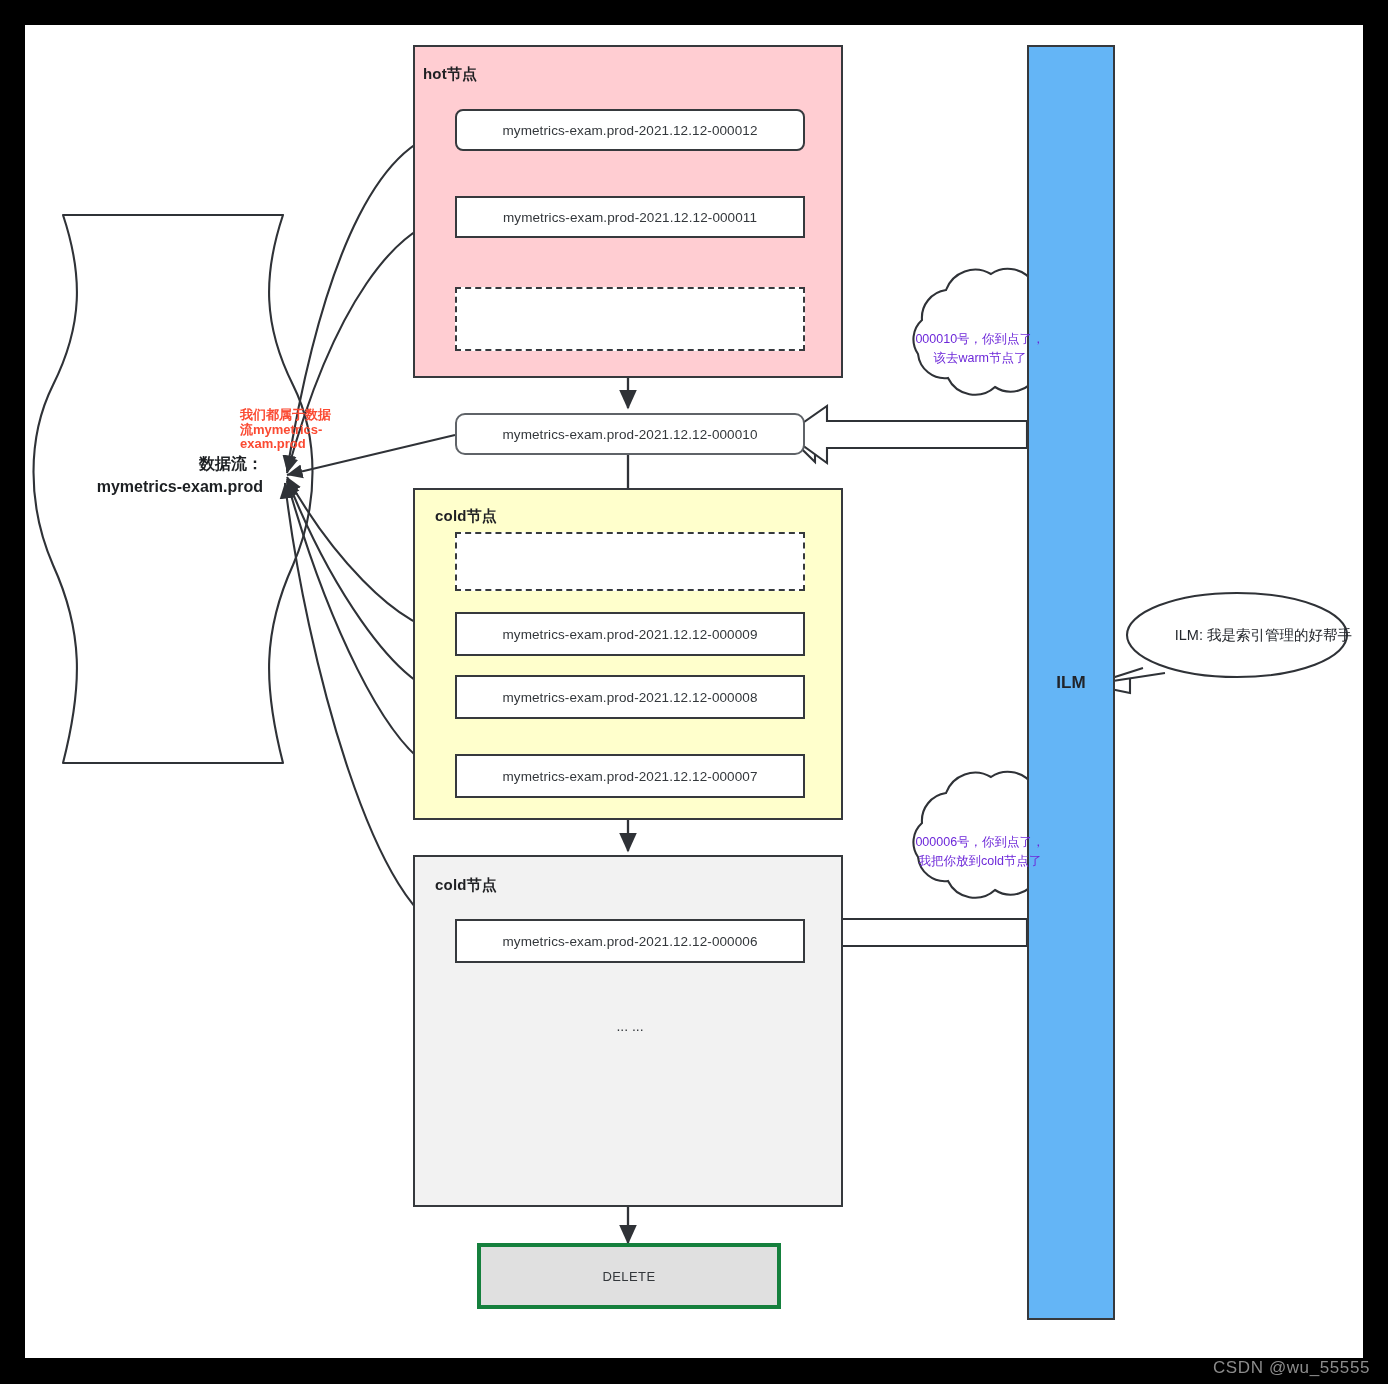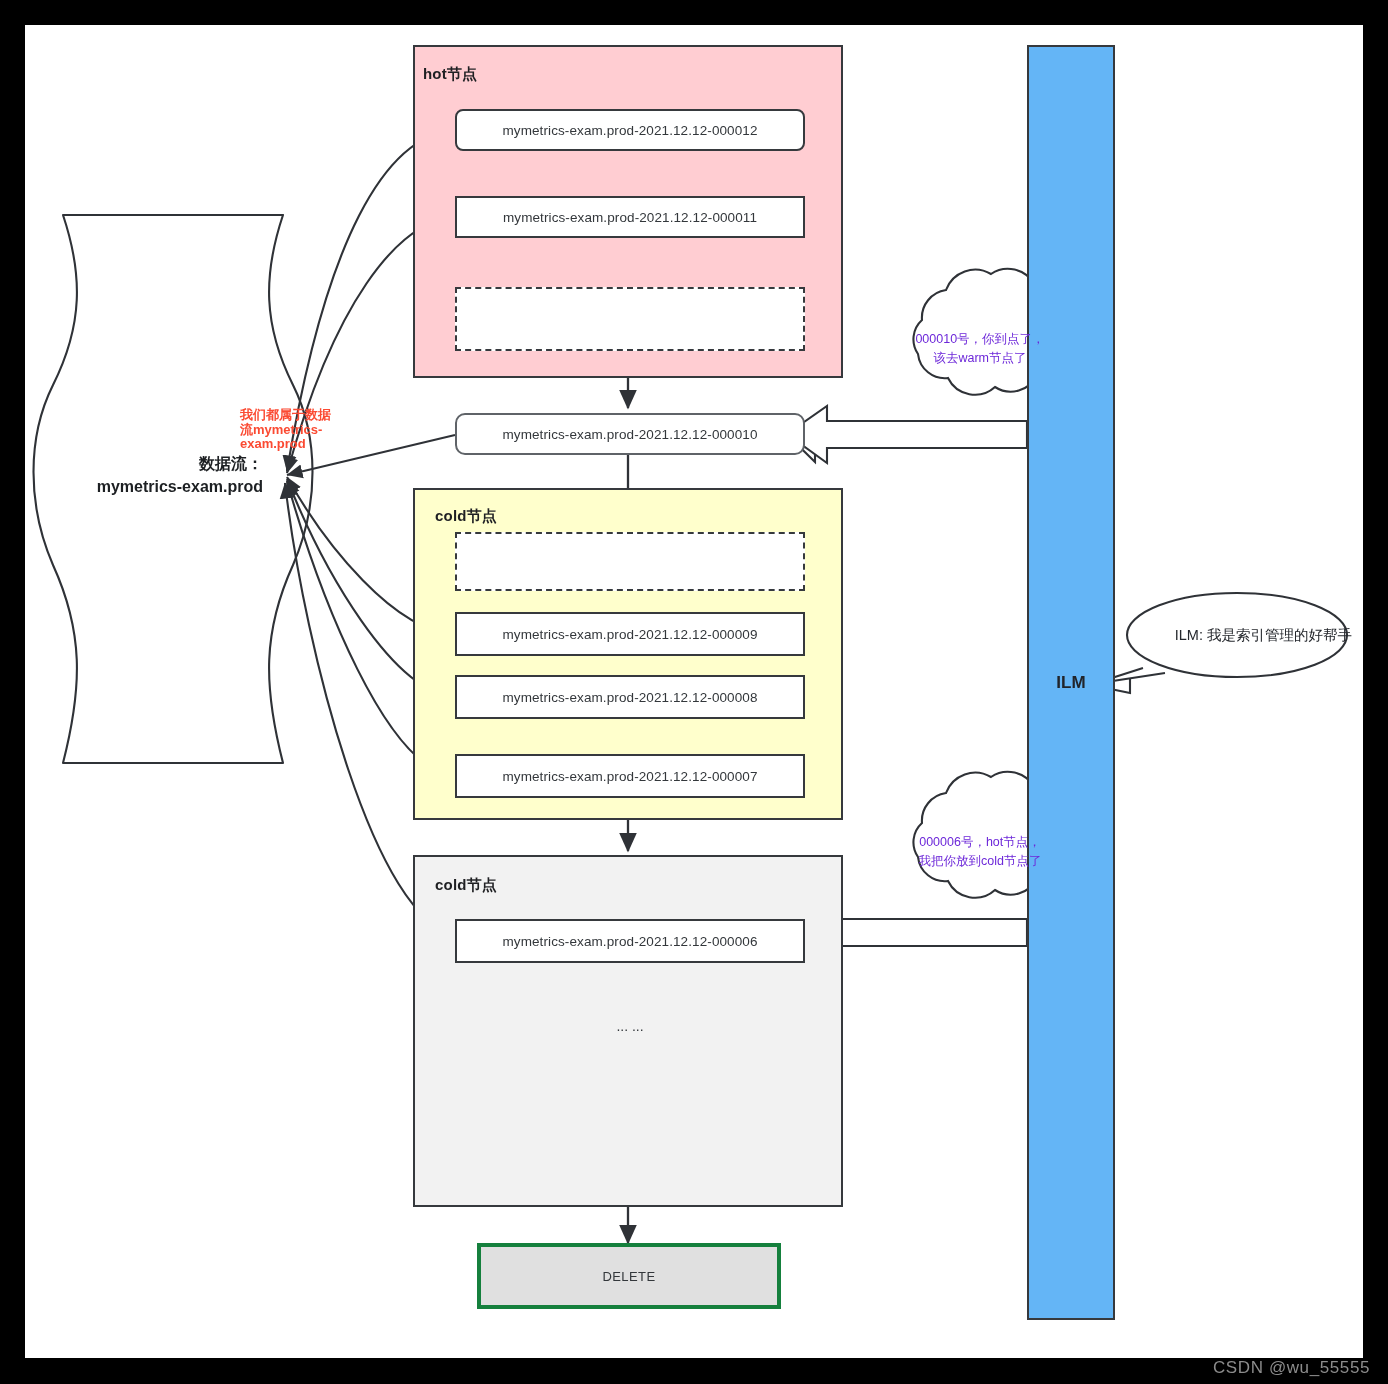--- a/index.html
+++ b/index.html
@@ -276,21 +276,21 @@
     <div class="ilm-label" style="left:1002px; top:648px; width:88px; text-align:center;">ILM</div>
 
     <div class="wave-label" style="left:58px; top:427px; width:180px;">数据流：
 mymetrics-exam.prod</div>
 
     <div class="red-note" style="left:215px; top:383px;">我们都属于数据流mymetrics-exam.prod</div>
 
     <div class="cloud-text" style="left:880px; top:305px;">000010号，你到点了，
 该去warm节点了</div>
 
-    <div class="cloud-text" style="left:880px; top:808px;">000006号，hot节点，
+    <div class="cloud-text" style="left:880px; top:808px;">000006号，你到点了，
 我把你放到cold节点了</div>
 
     <div class="ellipse-text" style="left:1097px; top:601px;text-align:right;">ILM: 我是索引管理的好帮手</div>
 
   </div>
 
   <div id="watermark">CSDN @wu_55555</div>
 </div>
 
 </body></html>

